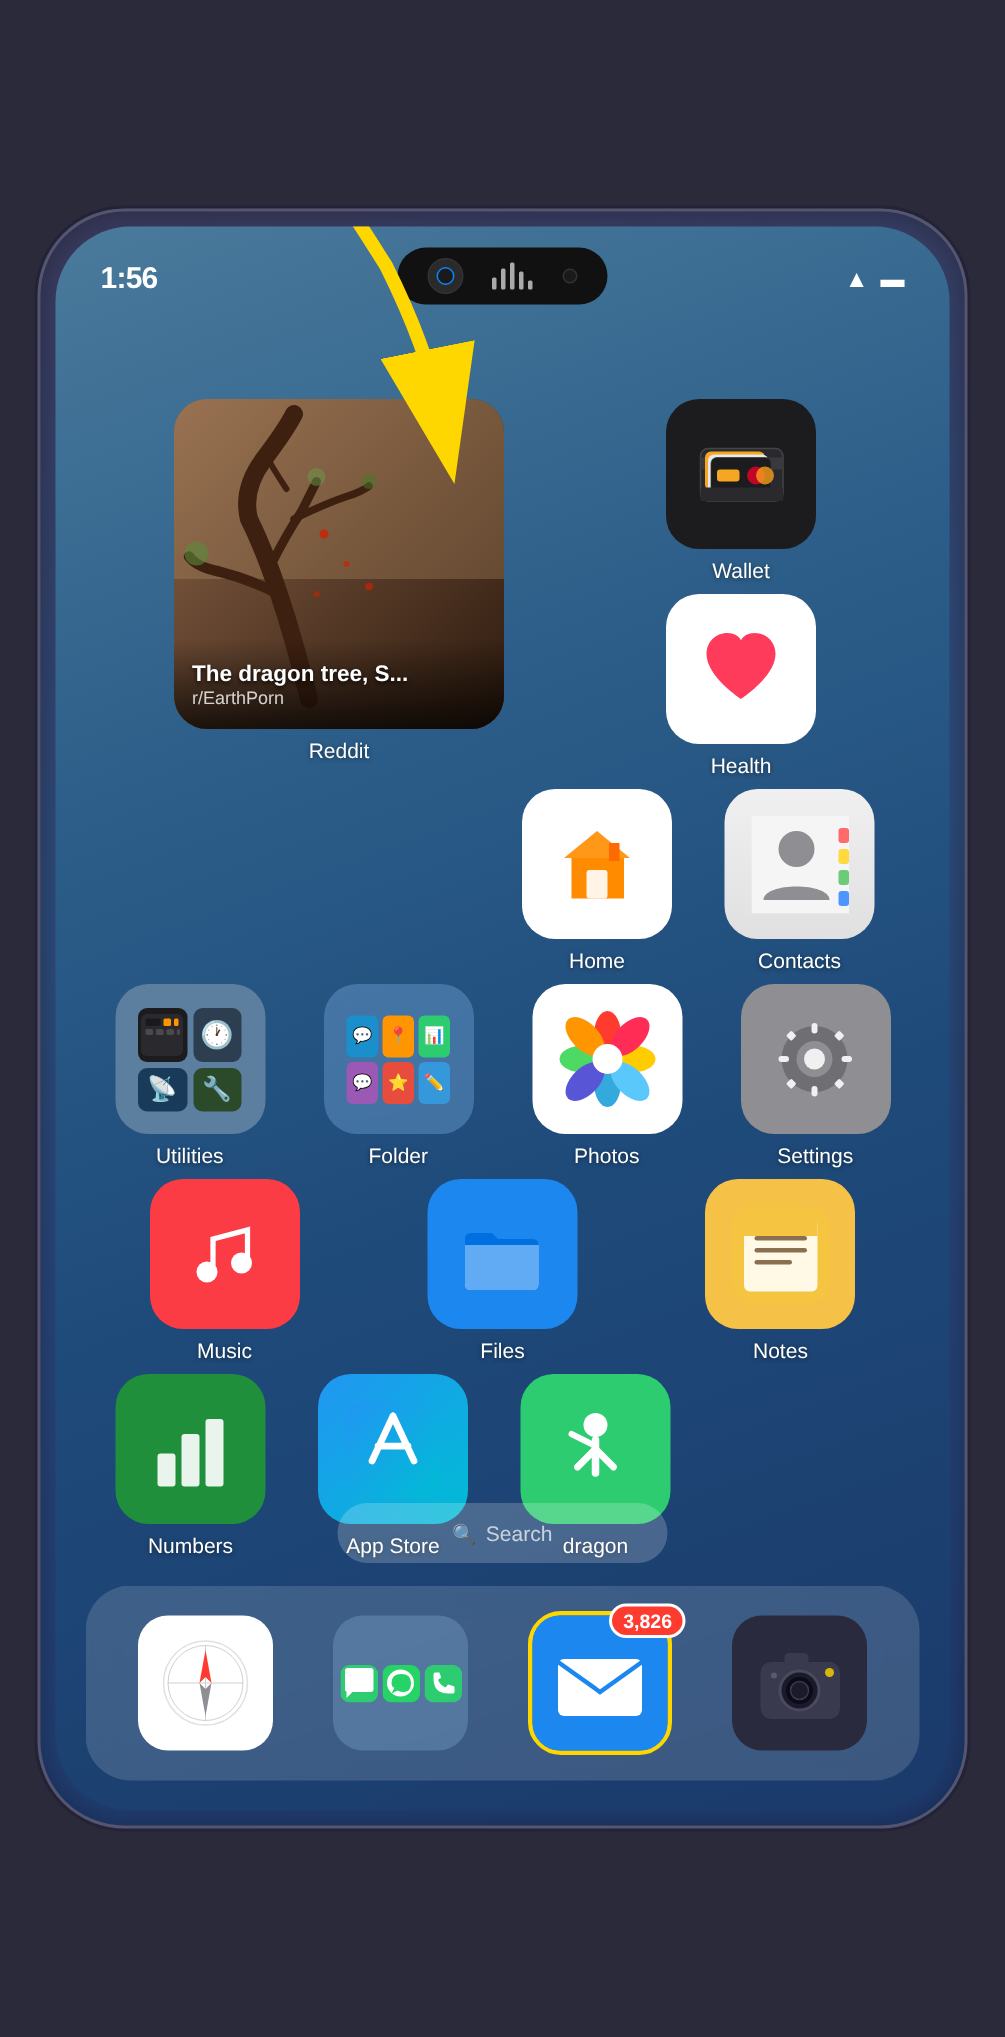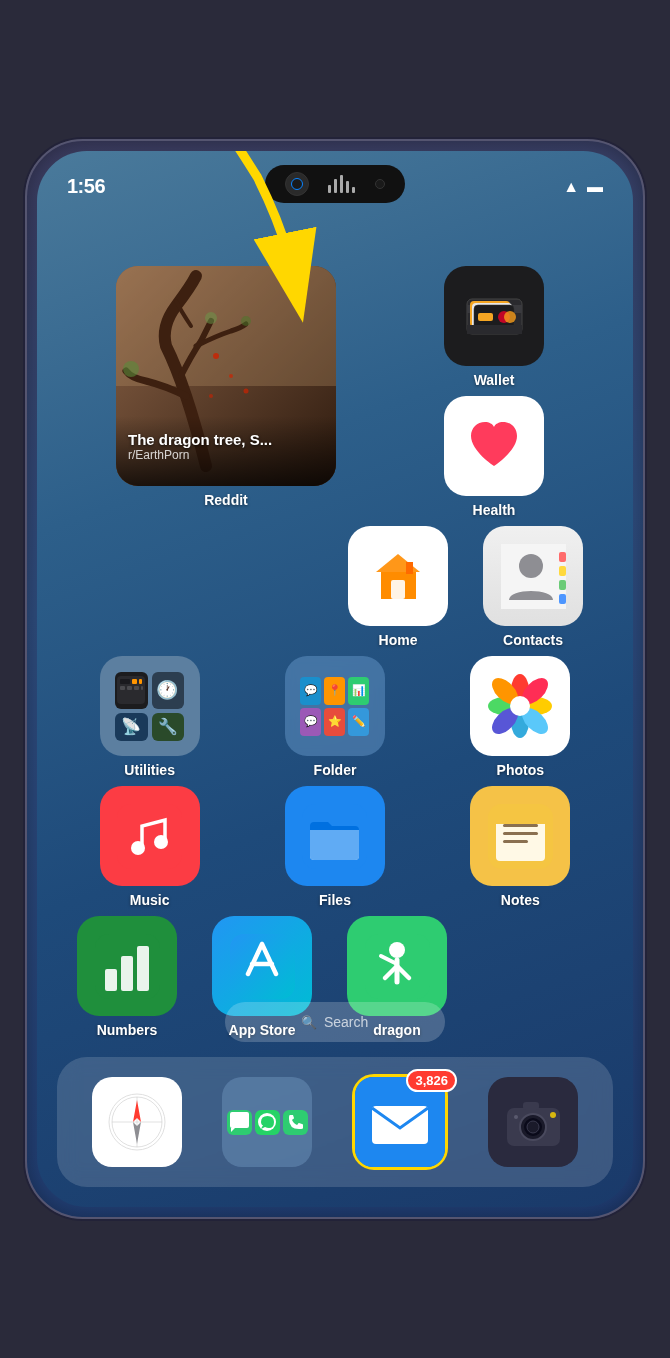--- a/index.html
+++ b/index.html
@@ -134,41 +134,41 @@
       justify-content: center;
       position: relative;
       overflow: hidden;
     }
     .app-label {
       color: white;
       font-size: 14px;
       margin-top: 6px;
       text-align: left;
       text-shadow: 0 1px 3px rgba(0,0,0,0.5);
-      font-weight: 700;
+      font-weight: 400;
     }
     
     .reddit-widget {
       width: 220px;
       height: 220px;
       border-radius: 22px;
       overflow: hidden;
       position: relative;
       cursor: pointer;
     }
     .reddit-bg {
       width: 100%; height: 100%;
       background: linear-gradient(135deg, #8b6347 0%, #6b4423 40%, #4a3020 70%, #3d2818 100%);
       position: relative;
     }
     .reddit-overlay {
       position: absolute;
       bottom: 0; left: 0; right: 0;
       background: linear-gradient(transparent, rgba(0,0,0,0.7));
-      padding: 15px 12px 24px;
+      padding: 15px 12px 14px;
     }
     .reddit-title {
       color: white;
       font-size: 15px;
       font-weight: 600;
       text-shadow: 0 1px 3px rgba(0,0,0,0.8);
     }
     .reddit-sub {
       color: rgba(255,255,255,0.8);
       font-size: 12px;
@@ -503,20 +503,40 @@
               <ellipse cx="21" cy="21" rx="9" ry="16" fill="#ff9500" transform="rotate(-45 21 21)"></ellipse>
               <ellipse cx="51" cy="21" rx="9" ry="16" fill="#ff2d55" transform="rotate(45 51 21)"></ellipse>
               <ellipse cx="21" cy="51" rx="9" ry="16" fill="#5856d6" transform="rotate(45 21 51)"></ellipse>
               <ellipse cx="51" cy="51" rx="9" ry="16" fill="#5ac8fa" transform="rotate(-45 51 51)"></ellipse>
               <circle cx="36" cy="36" r="10" fill="white"></circle>
             </svg>
           </div>
           <div class="app-label">Photos</div>
         </div>
 
+        <div class="app-item">
+          <div class="app-icon settings-icon">
+            <svg width="65" height="65" viewBox="0 0 65 65">
+              <rect width="65" height="65" fill="#8e8e93"></rect>
+              <circle cx="32" cy="32" r="22" fill="#6e6e73"></circle>
+              <circle cx="32" cy="32" r="12" fill="#8e8e93"></circle>
+              <circle cx="32" cy="32" r="7" fill="#f0f0f0"></circle>
+
+              <rect x="30" y="8" width="4" height="7" rx="2" fill="#f0f0f0"></rect>
+              <rect x="30" y="50" width="4" height="7" rx="2" fill="#f0f0f0"></rect>
+              <rect x="8" y="30" width="7" height="4" rx="2" fill="#f0f0f0"></rect>
+              <rect x="50" y="30" width="7" height="4" rx="2" fill="#f0f0f0"></rect>
+              <rect x="14" y="14" width="5" height="5" rx="1" fill="#f0f0f0" transform="rotate(45 16.5 16.5)"></rect>
+              <rect x="46" y="14" width="5" height="5" rx="1" fill="#f0f0f0" transform="rotate(45 48.5 16.5)"></rect>
+              <rect x="14" y="46" width="5" height="5" rx="1" fill="#f0f0f0" transform="rotate(45 16.5 48.5)"></rect>
+              <rect x="46" y="46" width="5" height="5" rx="1" fill="#f0f0f0" transform="rotate(45 48.5 48.5)"></rect>
+            </svg>
+          </div>
+          <div class="app-label">Settings</div>
+        </div>
       </div>
 
       <div class="row">
 
         <div class="app-item">
           <div class="app-icon music-icon">
             <svg width="65" height="65" viewBox="0 0 65 65">
               <rect width="65" height="65" rx="14" fill="#fc3c44"></rect>
               <path d="M25 42 L25 22 L48 16 L48 36" stroke="white" stroke-width="3.5" fill="none" stroke-linecap="round"></path>
               <circle cx="21" cy="44" r="7" fill="white"></circle>

